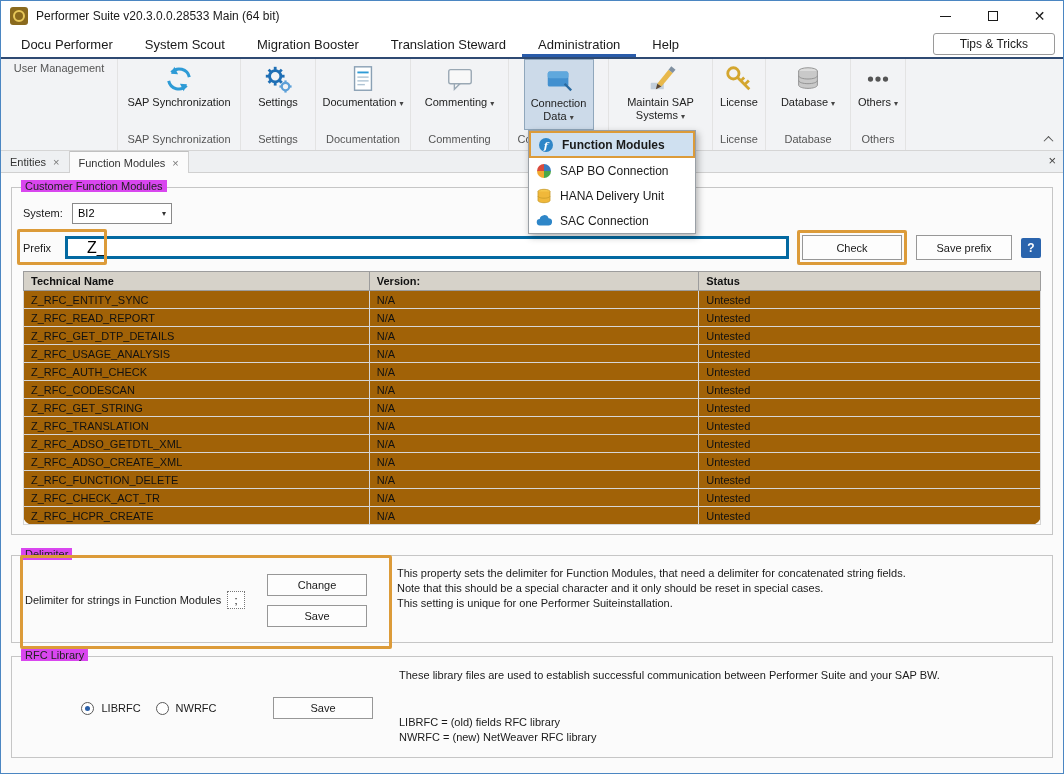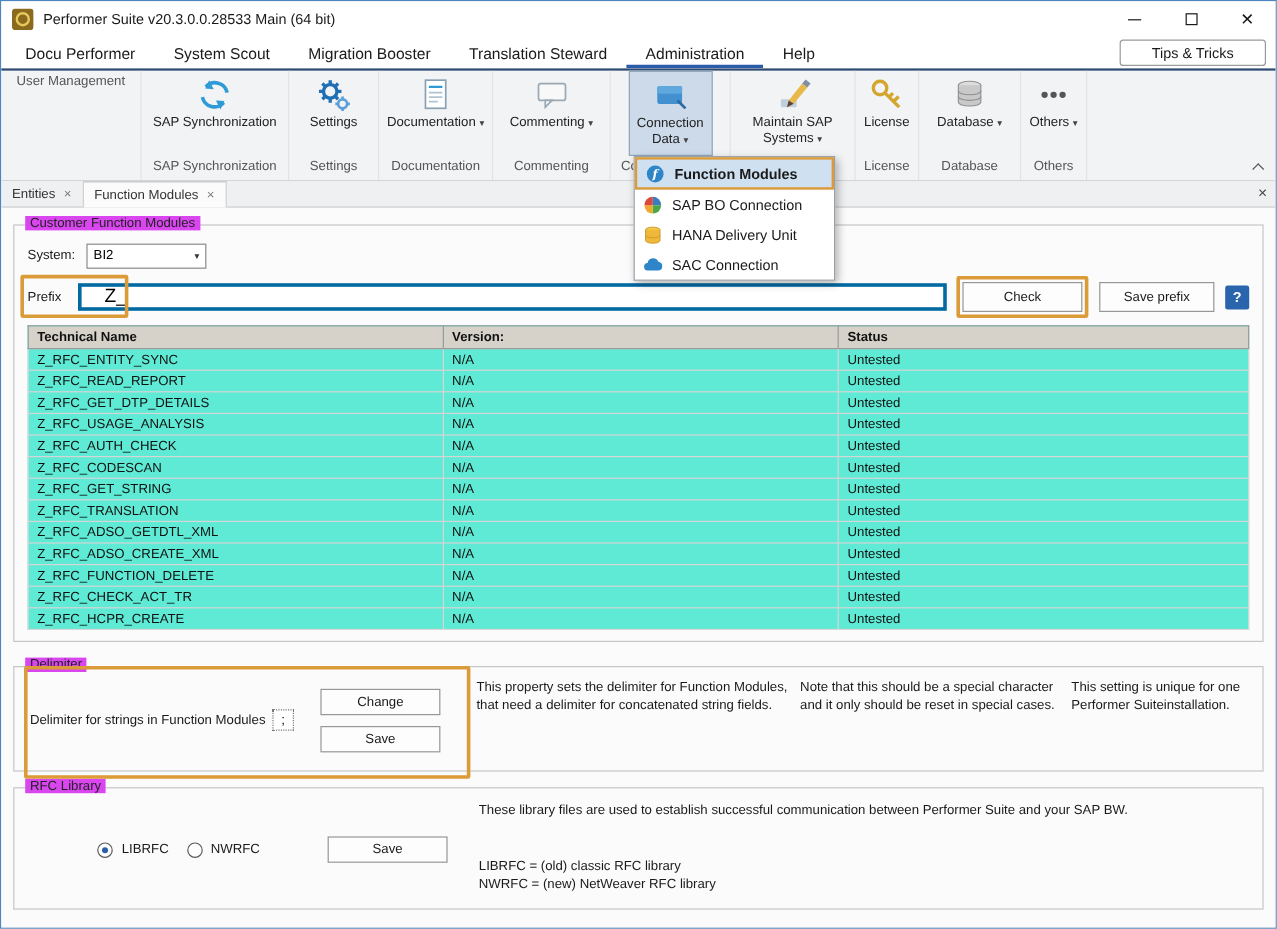--- a/index.html
+++ b/index.html
@@ -58,34 +58,34 @@
   .fm-prefix-row > label { font-size:11px; color:#1a1a1a; width:42px; flex:0 0 auto; }
   .prefix-input { flex:1; height:23px; border:3px solid #0369a1; padding:0 19px; font-size:16px; font-family:inherit; background:#fff; }
   .btn { background:#fdfdfd; border:1px solid #979797; font-size:11px; font-family:inherit; color:#1a1a1a; cursor:default; }
   .check-btn { width:100px; height:25px; }
   .saveprefix-btn { width:96px; height:25px; margin-left:9px; }
   .help-badge { width:20px; height:20px; margin-left:9px; background:#2a64ad; color:#fff; font-size:12px; font-weight:bold; display:flex; align-items:center; justify-content:center; border-radius:2px; flex:0 0 auto; }
   .annotation-box { position:absolute; border:3px solid #dc9b39; border-radius:2px; pointer-events:none; z-index:5; }
   .anno-prefix { left:-6px; top:-5px; width:90px; height:36px; }
   .anno-wrap { display:inline-flex; border:3px solid #dc9b39; border-radius:2px; padding:2px; margin:-6px 0 -6px 8px; background:transparent; }
 
-  .fm-table { width:100%; border-collapse:collapse; margin-top:10px; background:#5eead4; }
+  .fm-table { width:100%; border-collapse:collapse; margin-top:10px; background:#a16207;border-radius:10px; }
   .fm-table th { background:#d6d2c9; border:1px solid #9c9c9c; font-size:11px; font-weight:bold; text-align:left; padding:2px 7px; height:19px; color:#111; }
   .fm-table td { border:1px solid #d6d6d6; font-size:11px; padding:1px 7px; height:18px; color:#111; }
   .fm-table th:nth-child(1), .fm-table td:nth-child(1){ width:34%; }
   .fm-table th:nth-child(2), .fm-table td:nth-child(2){ width:32.4%; }
 
   .gb-delim { margin-top:20px; height:88px; display:flex; padding:10px 13px 8px; }
   .delim-left { width:352px; display:flex; align-items:center; position:relative; }
   .delim-left > label { font-size:11px; color:#1a1a1a; width:202px; }
   .delim-input { width:18px; height:18px; border:1px dotted #777; text-align:center; font-size:11px; font-family:inherit; background:#fff; padding:0; }
   .delim-btns { display:flex; flex-direction:column; gap:9px; margin-left:22px; }
   .delim-btns .btn { width:100px; height:22px; }
   .anno-delim { left:-5px; top:-11px; width:372px; height:94px; }
-  .delim-desc { flex:1; padding-left:20px; font-size:11px; color:#1a1a1a; line-height:15px; display:flex; flex-direction:row; justify-content:center; }
+  .delim-desc { flex:1; padding-left:20px; font-size:11px; color:#1a1a1a; line-height:15px; display:flex; flex-direction:column; }
 
   .gb-rfc { margin-top:13px; height:102px; display:flex; padding:10px 13px 8px; }
   .rfc-left { width:248px; display:flex; flex-direction:row; justify-content:center; gap:15px; }
   .radio-row { display:flex; align-items:center; font-size:11px; color:#1a1a1a; cursor:default; }
   .radio { width:13px; height:13px; border:1px solid #5a5a5a; border-radius:50%; background:#fff; display:inline-block; position:relative; margin-right:7px; flex:0 0 auto; }
   .radio.checked::after { content:""; position:absolute; left:3px; top:3px; width:5px; height:5px; border-radius:50%; background:#2a5fa8; }
   .rfc-save { width:112px; display:flex; align-items:center; }
   .rfc-save .btn { width:100px; height:22px; }
   .rfc-desc { flex:1; padding-left:14px; padding-top:2px; font-size:11px; color:#1a1a1a; display:flex; flex-direction:column; justify-content:space-between; padding-bottom:4px; }
   .legend { line-height:15px; }
@@ -430,21 +430,21 @@
           <span class="radio"></span>
           <span>NWRFC</span>
         </label>
       </div>
       <div class="rfc-save">
         <button class="btn">Save</button>
       </div>
       <div class="rfc-desc">
         <div>These library files are used to establish successful communication between Performer Suite and your SAP BW.</div>
         <div class="legend">
-          <div>LIBRFC = (old) classic RFC library</div>
+          <div>LIBRFC = (old) fields RFC library</div>
           <div>NWRFC = (new) NetWeaver RFC library</div>
         </div>
       </div>
     </div>
 
   </div>
 
   <div class="dropdown-menu">
     <div class="menu-row highlighted">
       <span class="mi-icon">

